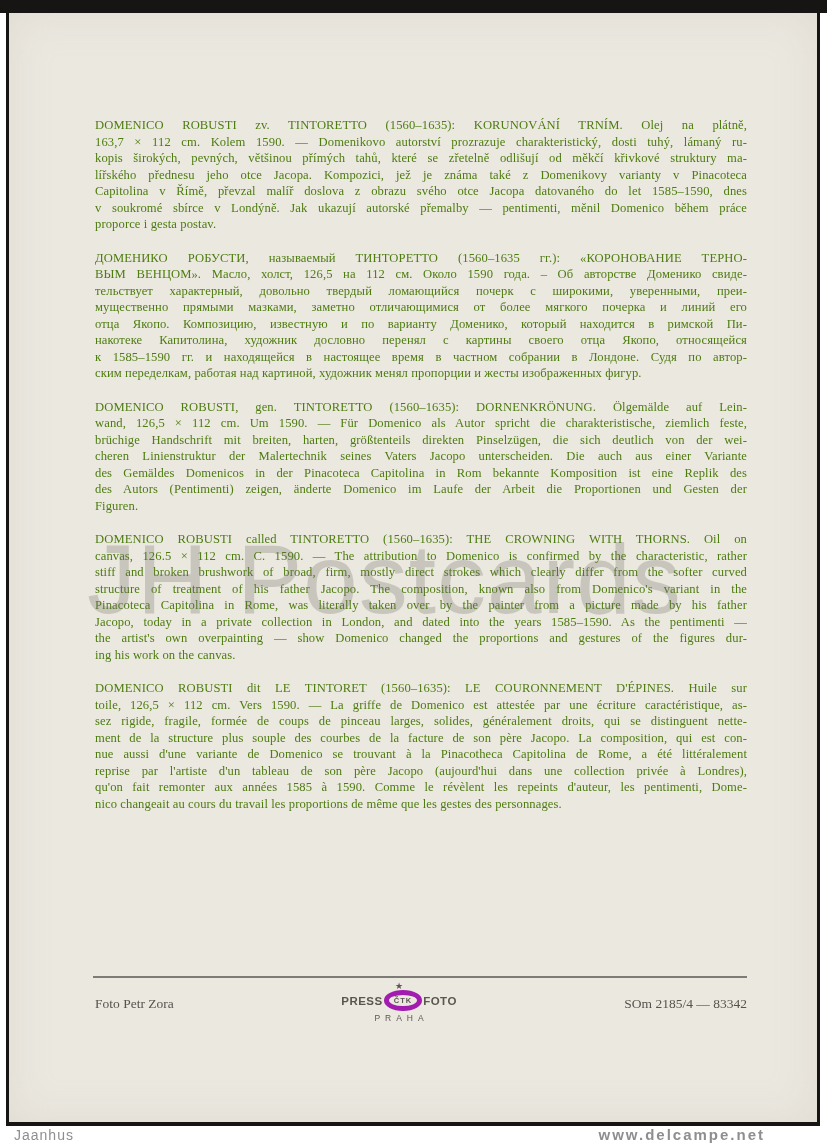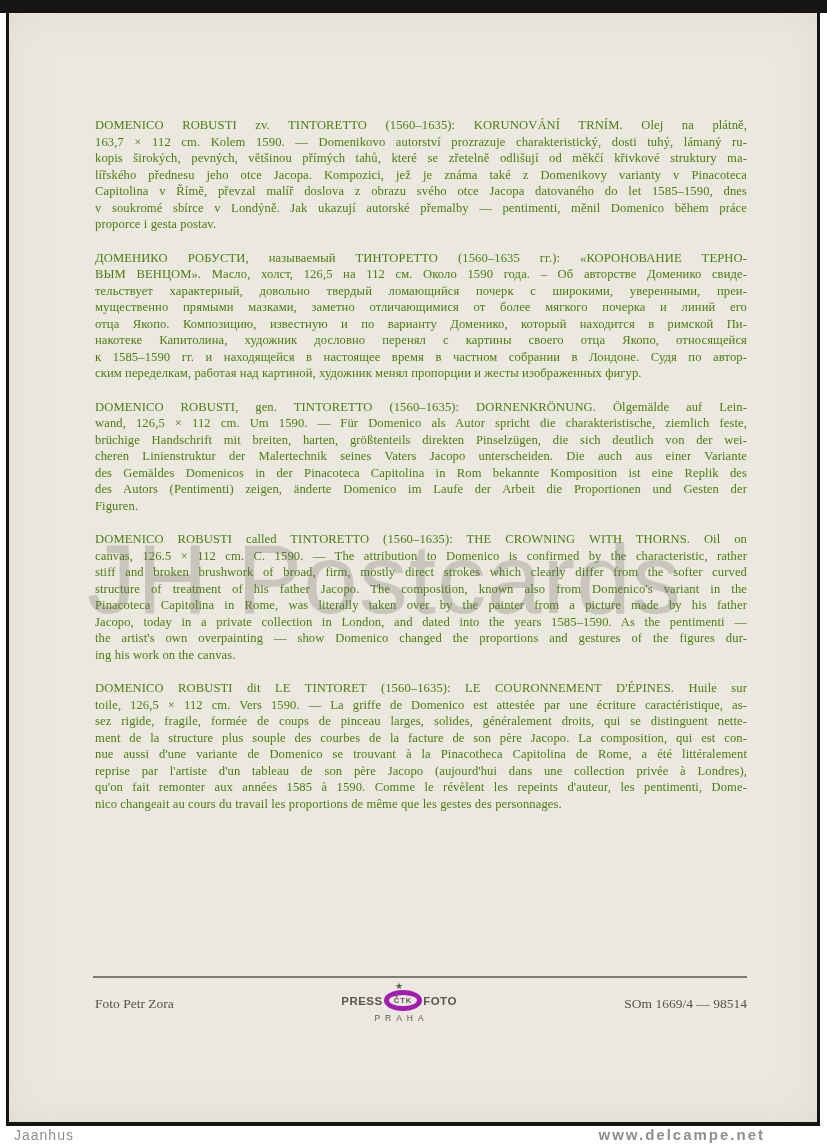--- a/index.html
+++ b/index.html
@@ -136,21 +136,21 @@
       <div class="press-logo">
         <span class="star-icon">★</span>
         <div class="logo-row">
           <span>PRESS</span>
           <span class="ctk-oval">ČTK</span>
           <span>FOTO</span>
         </div>
         <div class="praha-label">PRAHA</div>
       </div>
 
-      <span class="order-number">SOm 1669/4 — 98514</span>
+      <span class="order-number">SOm 2185/4 — 83342</span>
     </div>
 
   </div>
 
   <div class="footer-strip">
     <span class="seller-name">Jaanhus</span>
     <span class="delcampe-url">www.delcampe.net</span>
   </div>
 
 </div>

